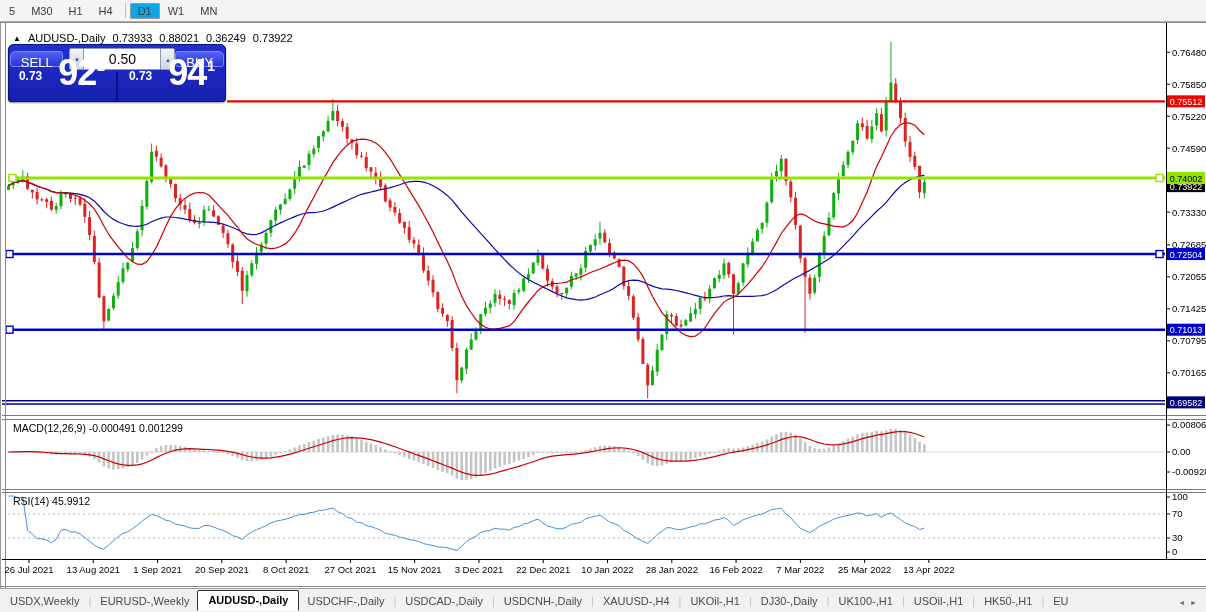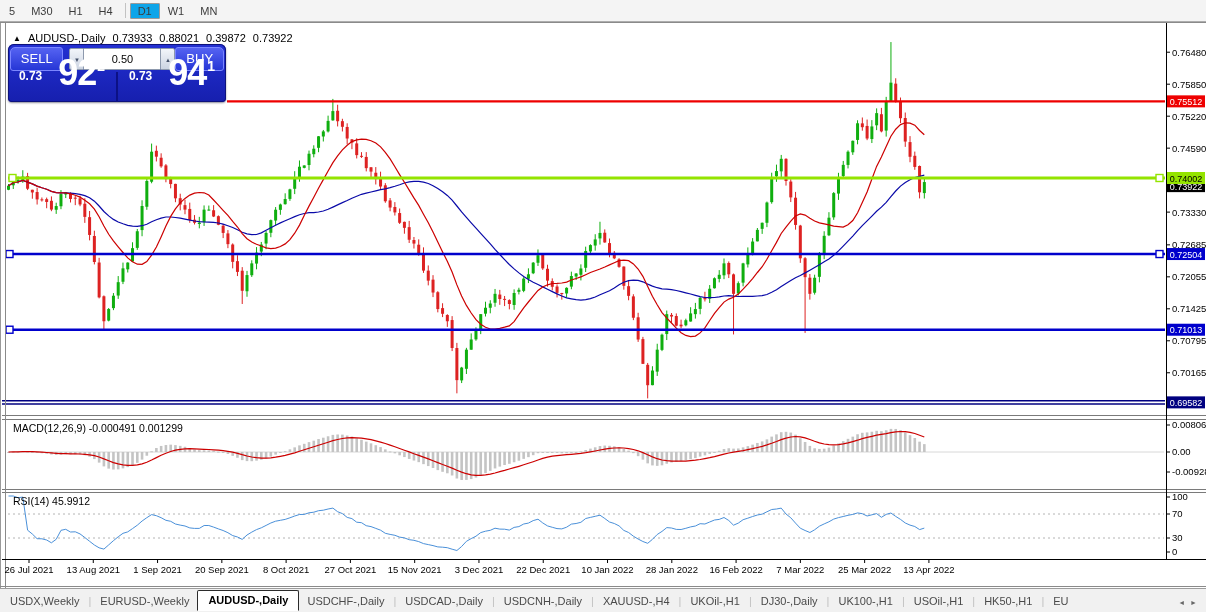--- a/index.html
+++ b/index.html
@@ -14,32 +14,32 @@
   .chart-window{position:relative;width:1206px;height:566px;background:#fff;}
   .chart-window svg{position:absolute;left:0;top:0;}
   .title-row{position:absolute;left:13px;top:10px;font-size:11px;color:#000;display:flex;
     gap:7px;align-items:center;z-index:3;}
   .title-row .arr{font-size:8px;}
   
   .trade-panel{position:absolute;left:8px;top:22px;width:218px;height:58px;z-index:4;
     background:linear-gradient(#2330d2,#161fae);border-radius:6px 6px 4px 4px;
     box-shadow:0 1px 2px rgba(0,0,30,.45), inset 0 0 0 1px #0d127c;}
   .tp-row1{display:flex;align-items:center;height:26px;padding:2px 2px 0 2px;}
-  .tp-btn{height:24px;color:#fff;font-size:13px;font-family:"Liberation Sans",sans-serif;
+  .tp-btn{height:16px;color:#fff;font-size:13px;font-family:"Liberation Sans",sans-serif;
     background:linear-gradient(#5563f2,#2636d6);border:1px solid #7b86ff;border-radius:3px;
     text-align:center;line-height:20px;}
   .tp-btn.sell{width:62px;border-top-left-radius:5px;}
   .tp-btn.buy{width:56px;margin-left:auto;border-top-right-radius:5px;}
   .spread-group{display:flex;align-items:center;margin-left:6px;}
   .spin{width:15px;height:22px;background:linear-gradient(#f2f5fa,#ccd4e2);border:1px solid #8d99ad;
     font-size:6px;color:#46526b;text-align:center;line-height:22px;padding:0;}
   .spin.down{border-radius:2px 0 0 2px;}
   .spin.up{border-radius:0 2px 2px 0;}
   .spread-value{width:76px;height:20px;background:#fff;border-top:1px solid #8d99ad;border-bottom:1px solid #8d99ad;
-    font-size:11px;color:#000;text-align:center;line-height:20px;}
+    font-size:14px;color:#000;text-align:center;line-height:20px;}
   .tp-row2{display:flex;height:30px;margin-top:0;}
   .tp-price{flex:1;display:flex;align-items:flex-end;justify-content:center;color:#fff;padding-bottom:16px;}
   .tp-price.buy{border-left:2px solid #0c1185;}
   .tp-price .pfx{font-size:12px;font-weight:bold;margin-right:2px;margin-bottom:3px;}
   .tp-price .big{font-size:36px;font-weight:bold;line-height:26px;letter-spacing:-1px;margin-left:14px;}
   .tp-price .sup{font-size:14px;font-weight:bold;margin-bottom:12px;margin-left:1px;}
   
   .tab-bar{height:23px;background:#f1f1f1;border-top:1px solid #9d9d9d;display:flex;
     align-items:center;font-size:11px;color:#4a4a4a;position:relative;padding-left:2px;overflow:hidden;}
   .tab{padding:4px 8px 4px;white-space:nowrap;}
@@ -793,21 +793,21 @@
         <text x="13" y="410" font-size="10.5" fill="#000" font-family="Liberation Sans, sans-serif">MACD(12,26,9) -0.000491 0.001299</text>
         <text x="13" y="483" font-size="10.5" fill="#000" font-family="Liberation Sans, sans-serif">RSI(14) 45.9912</text>
       </g>
     </svg>
 
   <div class="title-row">
     <span class="arr">▲</span>
     <span>AUDUSD-,Daily</span>
     <span>0.73933</span>
     <span>0.88021</span>
-    <span>0.39872</span>
+    <span>0.36249</span>
     <span>0.73922</span>
   </div>
 
   <div class="trade-panel">
     <div class="tp-row1">
       <button class="tp-btn sell">SELL</button>
       <div class="spread-group">
         <button class="spin down">
           <span>▼</span>
         </button>

